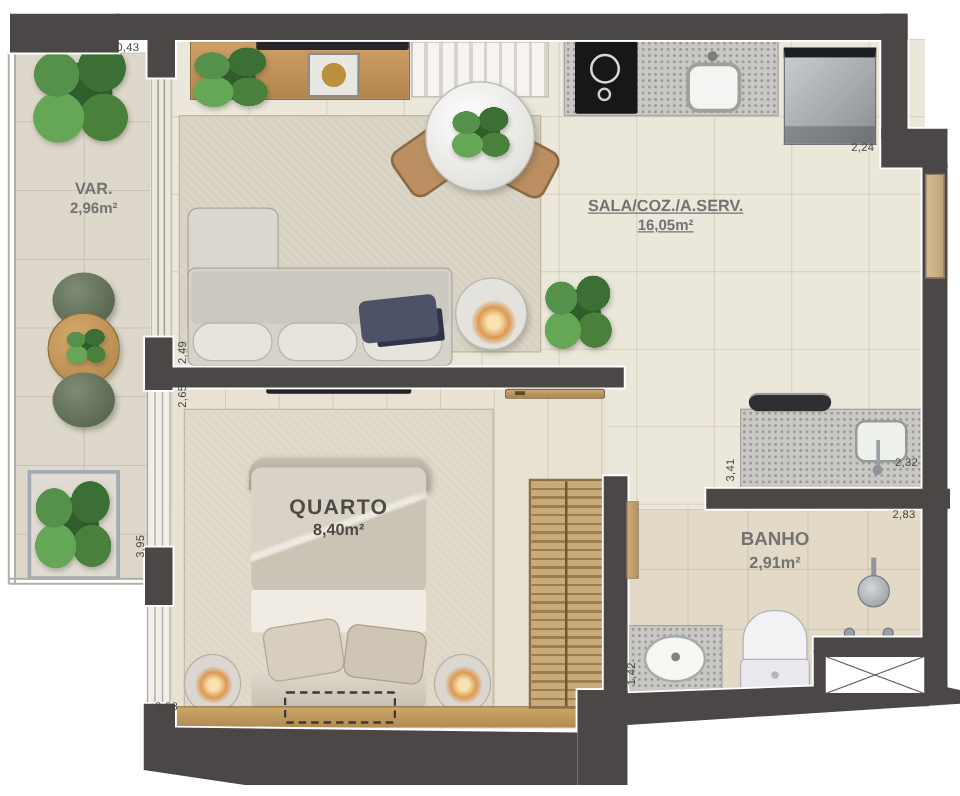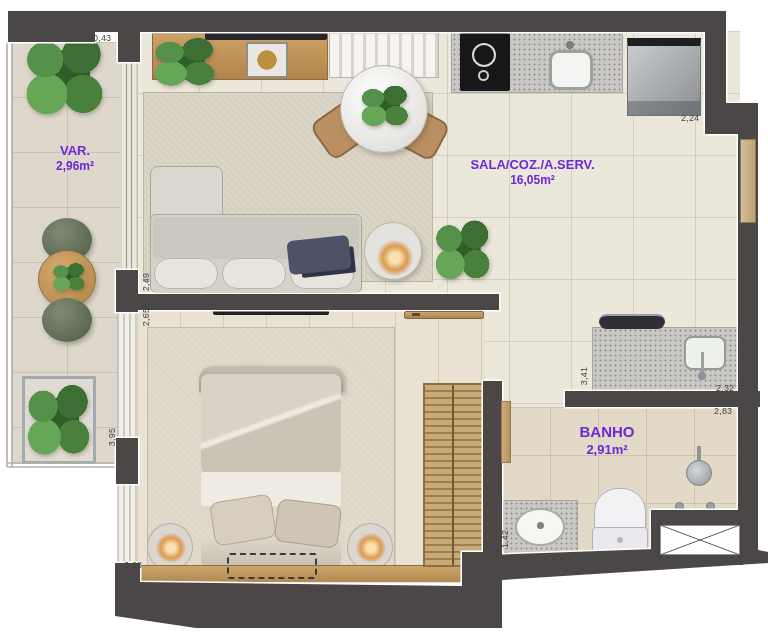--- a/index.html
+++ b/index.html
@@ -52,21 +52,21 @@
       radial-gradient(ellipse 34% 32% at 70% 26%, #3b6f33 0 68%, transparent 70%),
       radial-gradient(ellipse 36% 34% at 28% 72%, #66a657 0 68%, transparent 70%),
       radial-gradient(ellipse 34% 32% at 72% 72%, #48803c 0 68%, transparent 70%),
       radial-gradient(ellipse 44% 42% at 50% 50%, #2f5e2a 0 68%, transparent 70%);
     filter:drop-shadow(1px 2px 2px rgba(60,60,40,.35));
   }
   .lamp{background:radial-gradient(circle, #f8e2b2 0 20%, #dd9950 48%, rgba(215,145,75,.25) 66%, transparent 72%);border-radius:50%;}
   .pouf{background:radial-gradient(circle at 38% 32%, #7e8b75, #5a6851 75%);border-radius:50%;box-shadow:2px 3px 4px rgba(70,70,50,.35);}
 
   
-  .room-label{color:#6d28d9;text-align:center;line-height:1.25;z-index:60;}
+  .room-label{color:#737373;text-align:center;line-height:1.25;z-index:60;}
   .room-label .nm{font-weight:700;}
   .room-label .ar{font-weight:700;}
   .dim{position:absolute;font-size:9px;color:#45443f;letter-spacing:.2px;z-index:60;white-space:nowrap;}
   .vert{width:26px;text-align:center;transform:rotate(-90deg);transform-origin:center;}
 
   svg#walls{position:absolute;left:0;top:0;z-index:40;pointer-events:none;}
   .z50{z-index:50;}
 </style>
 </head>
 <body>
@@ -247,32 +247,36 @@
               border:1px solid #8a7a5c;"></div>
   <div class="abs z50" style="left:404px;top:311px;width:80px;height:8px;background:linear-gradient(#cba672,#ab854f);
               border:1px solid #7d6a48;border-radius:2px;"></div>
   <div class="abs z50" style="left:412px;top:313px;width:8px;height:3px;background:#5c4a2e;"></div>
 
   <div class="abs room-label" style="left:22px;top:143px;width:106px;">
     <div class="nm" style="font-size:13px;">VAR.</div>
     <div class="ar" style="font-size:12px;">2,96m²</div>
   </div>
   <div class="abs room-label" style="left:430px;top:157px;width:205px;">
-    <div class="nm" style="font-size:13px;">SALA/COZ./A.SERV.</div>
-    <div class="ar" style="font-size:12px;">16,05m²</div>
-  </div>
-  <div class="abs room-label" style="left:547px;top:423px;width:120px;">
+    <div class="nm" style="font-size:13px;text-decoration:underline;">SALA/COZ./A.SERV.</div>
+    <div class="ar" style="font-size:12px;text-decoration:underline;">16,05m²</div>
+  </div>
+  <div class="abs room-label" style="left:181px;top:395px;width:180px;color:#4e4a45;">
+    <div class="nm" style="font-size:17px;letter-spacing:1px;">QUARTO</div>
+    <div class="ar" style="font-size:13px;">8,40m²</div>
+  </div>
+  <div class="abs room-label" style="left:560px;top:423px;width:120px;">
     <div class="nm" style="font-size:15px;">BANHO</div>
     <div class="ar" style="font-size:13px;">2,91m²</div>
   </div>
 
   <div class="dim" style="left:93px;top:33px;">0,43</div>
   <div class="dim" style="left:681px;top:113px;">2,24</div>
   <div class="dim vert" style="left:133px;top:277px;">2,49</div>
   <div class="dim vert" style="left:133px;top:312px;">2,65</div>
   <div class="dim vert" style="left:99px;top:432px;">3,95</div>
   <div class="dim" style="left:124px;top:560px;">3,28</div>
   <div class="dim vert" style="left:571px;top:371px;">3,41</div>
-  <div class="dim" style="left:716px;top:383px;">2,32</div>
+  <div class="dim" style="left:716px;top:365px;">2,32</div>
   <div class="dim" style="left:714px;top:406px;">2,83</div>
   <div class="dim vert" style="left:492px;top:534px;">1,42</div>
 
 </div>
 
 </body></html>

